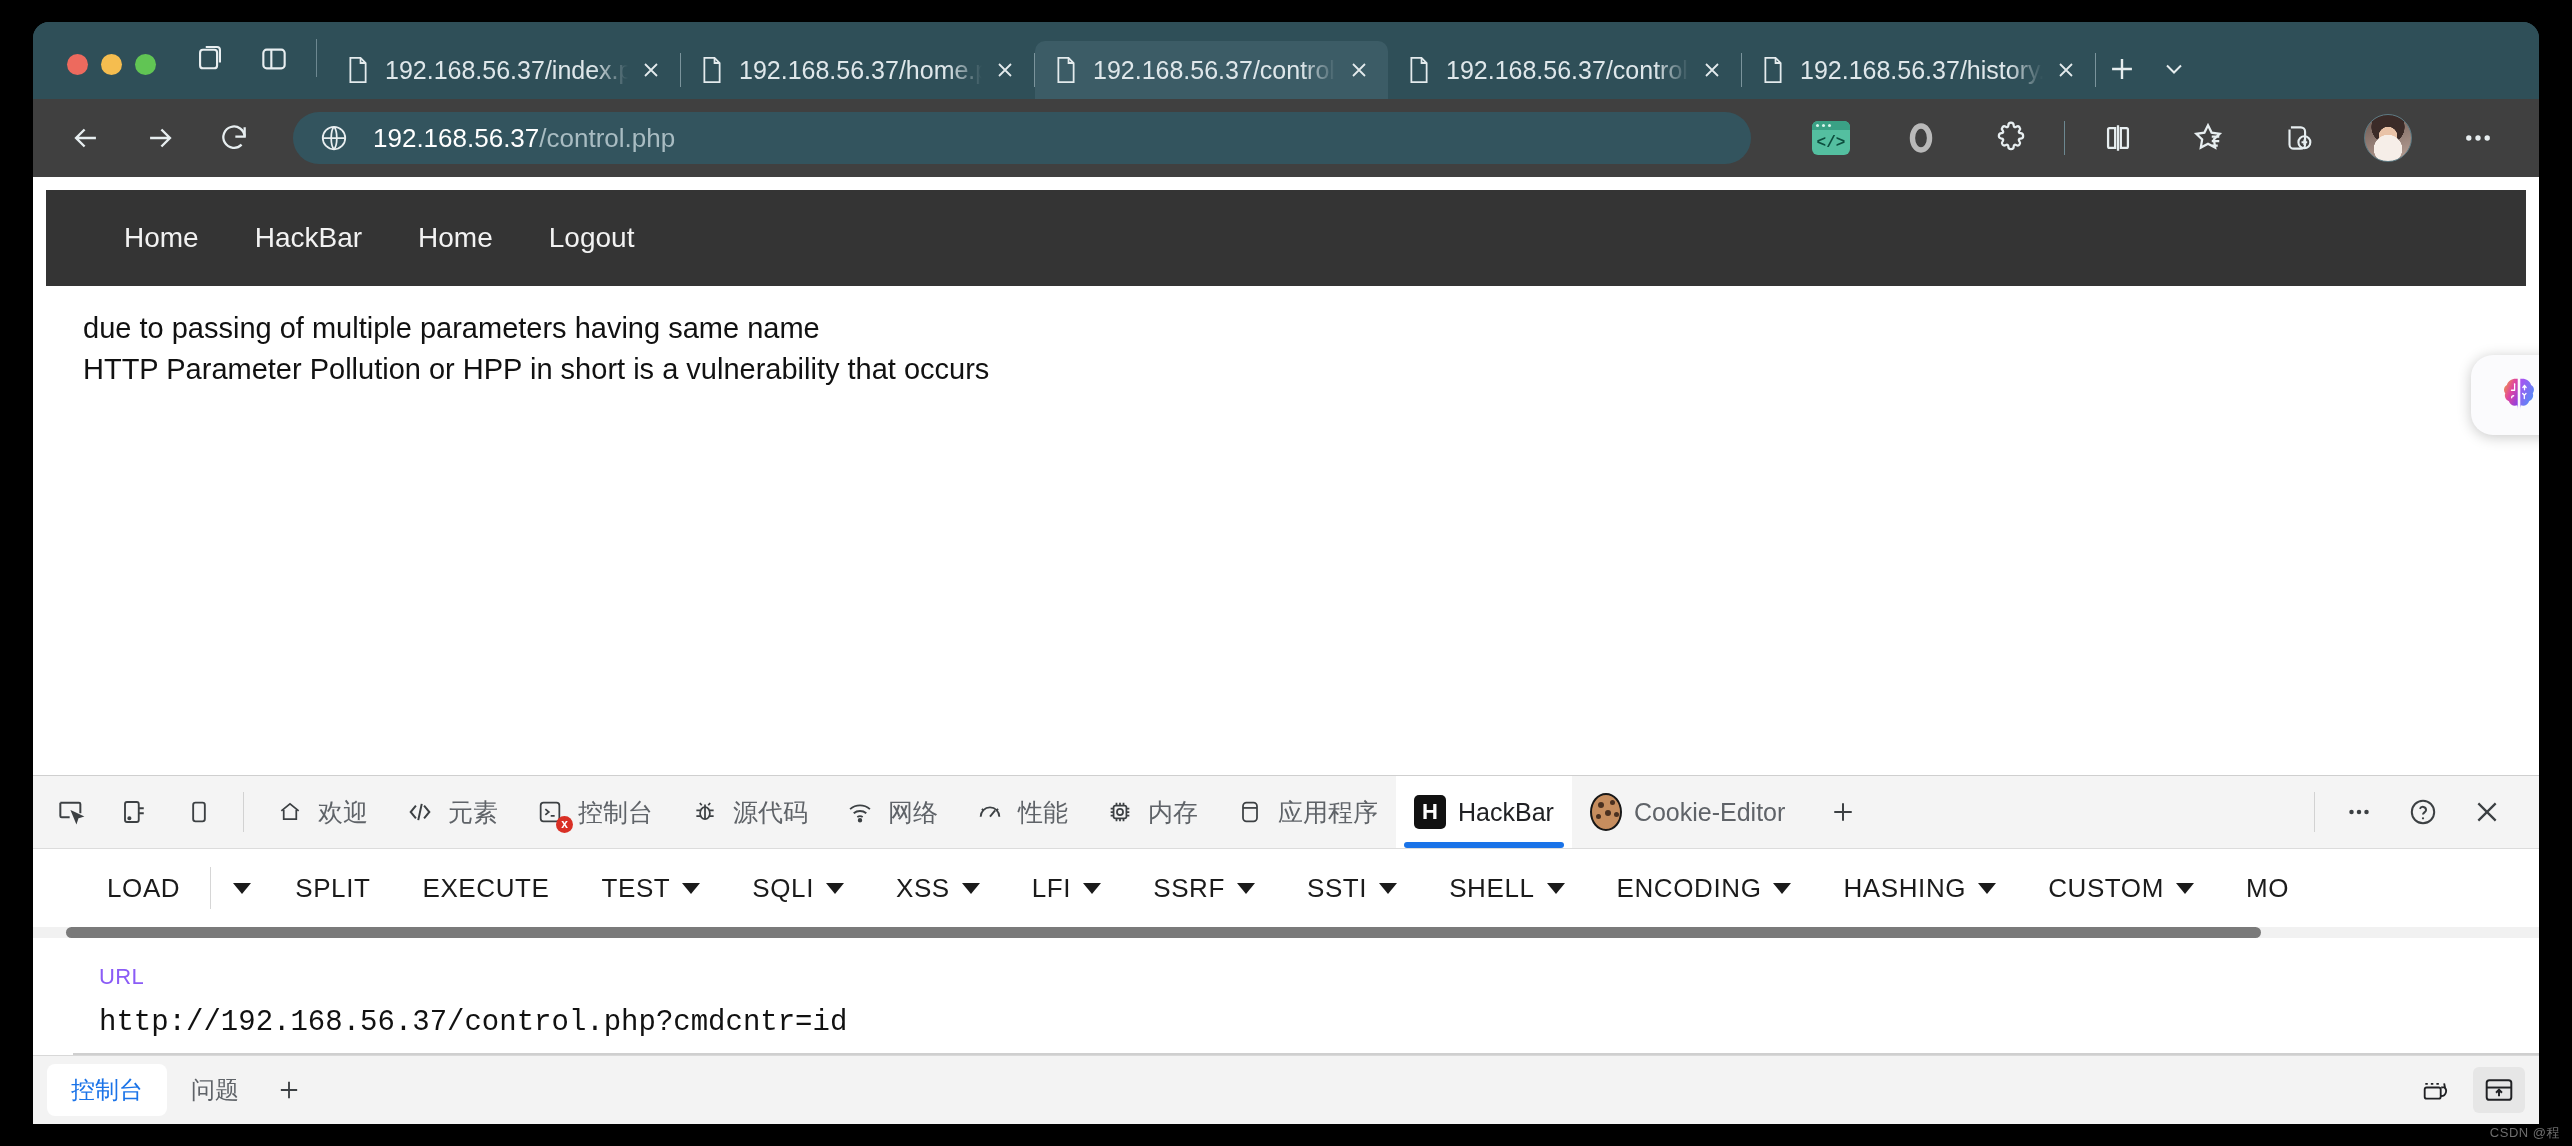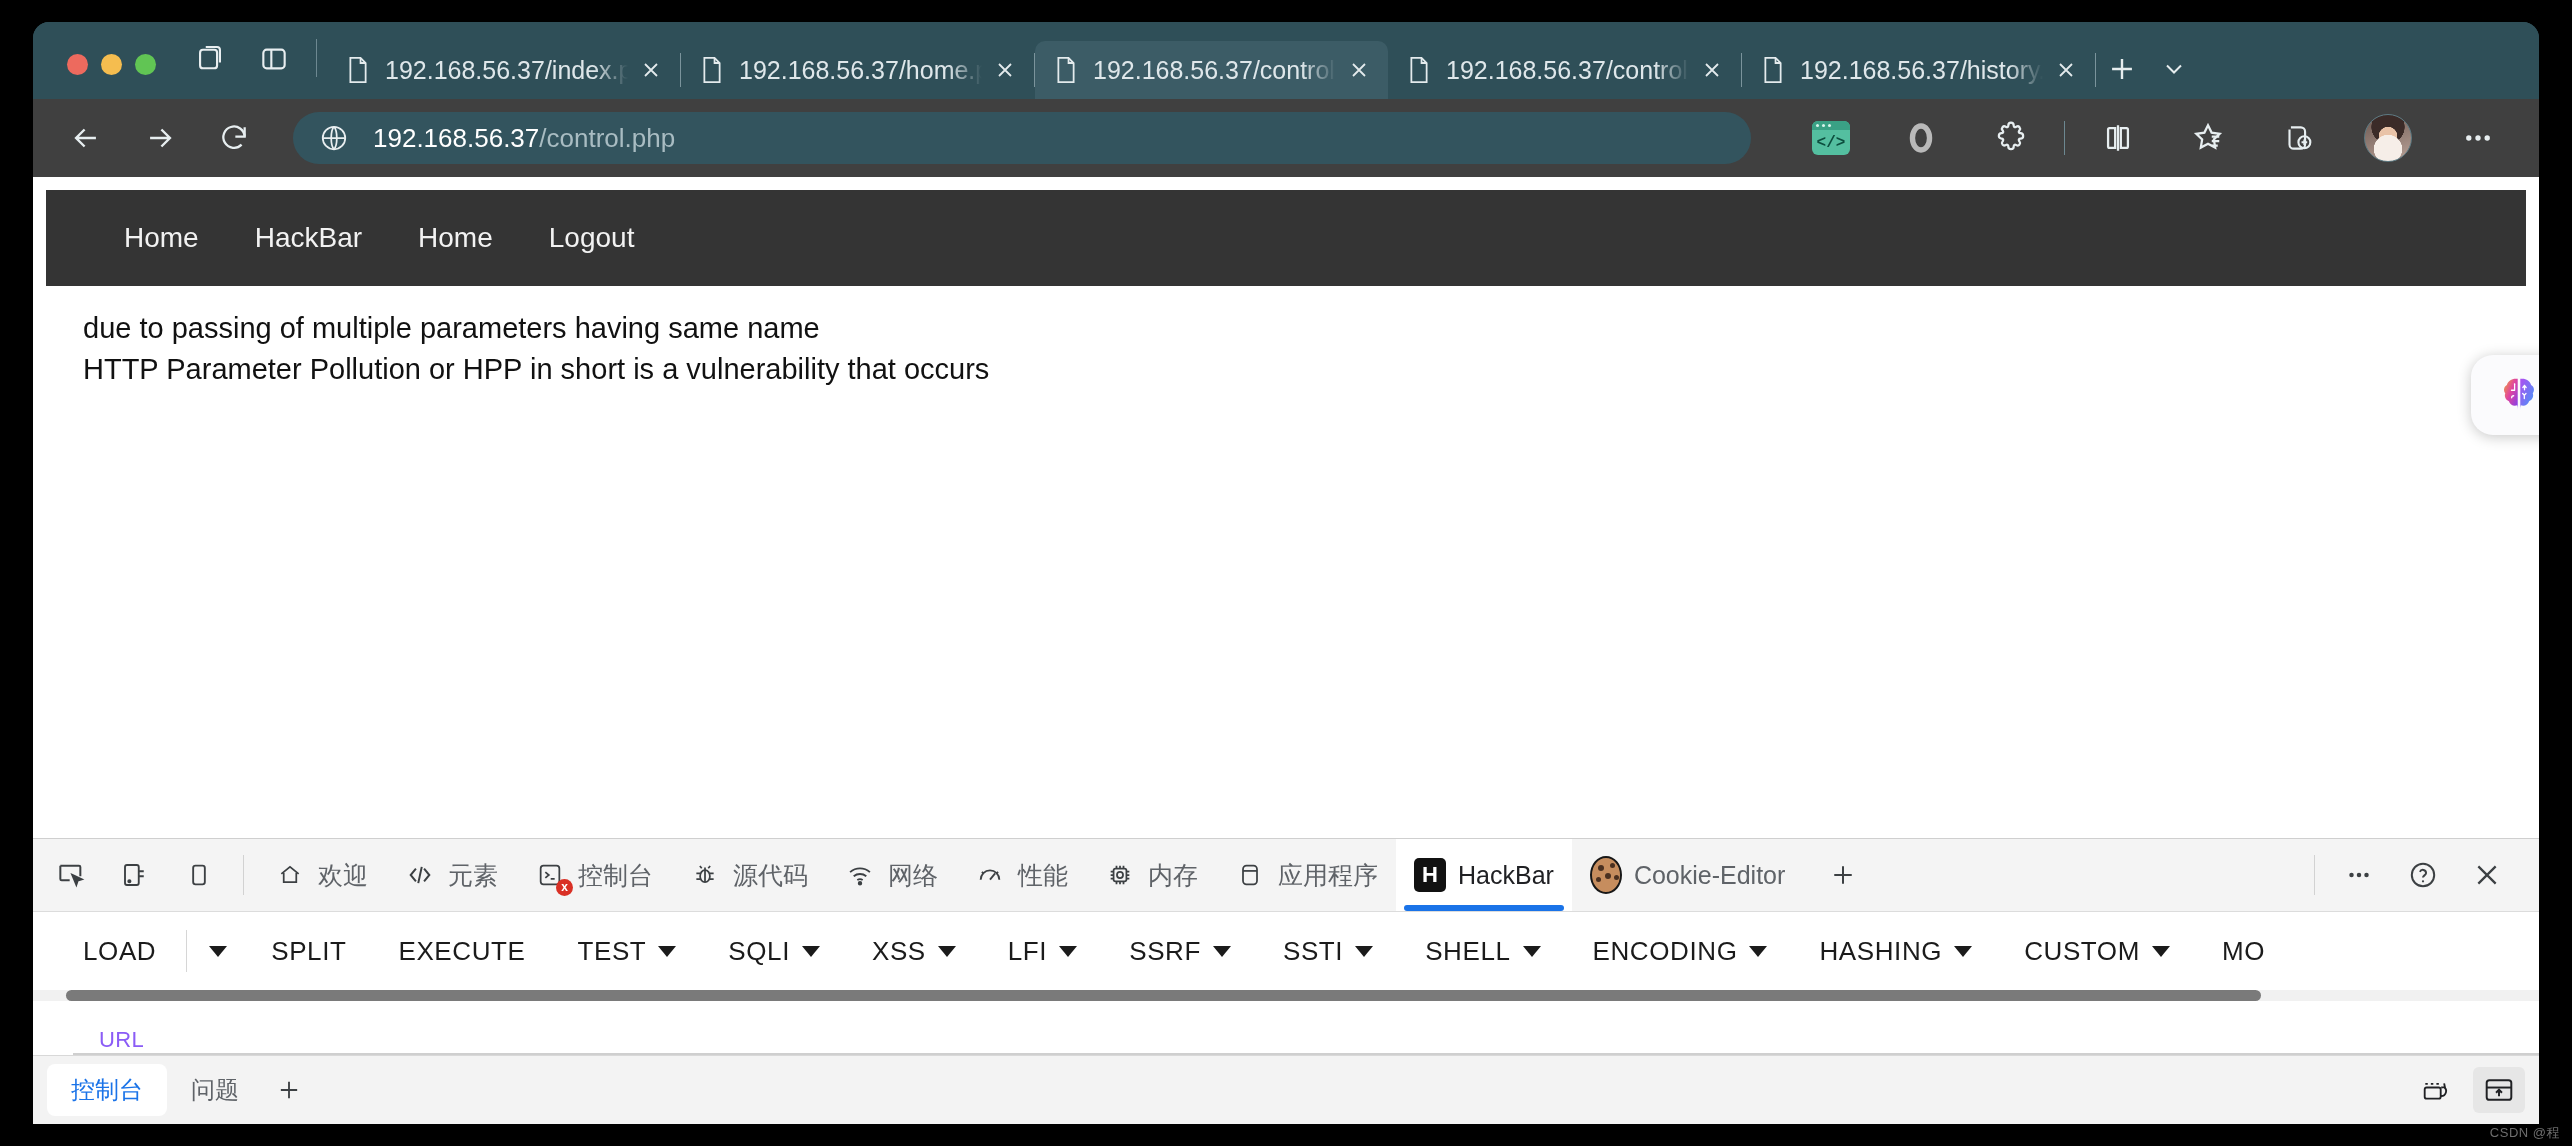--- a/index.html
+++ b/index.html
@@ -176,21 +176,21 @@
     position:relative;
   }
   .cookie-ico i{position:absolute;background:#4a3020;border-radius:50%;display:block;}
   .dt-plus{width:56px;height:56px;display:flex;align-items:center;justify-content:center;color:#3c4043;flex:0 0 auto;margin-left:12px;}
   .dt-right{margin-left:auto;display:flex;align-items:center;padding-right:14px;}
 
   
   .hb-panel{background:#fff;}
   .hb-toolbar{
     height:78px;display:flex;align-items:center;
-    padding-left:24px;overflow:hidden;position:relative;white-space:nowrap;
+    padding-left:48px;overflow:hidden;position:relative;white-space:nowrap;
   }
   .hb-btn{
     font-size:26px;color:#1b1b1b;letter-spacing:.6px;
     padding:0 26px;display:inline-flex;align-items:center;gap:12px;flex:0 0 auto;
     font-family:"Liberation Sans",sans-serif;
   }
   .hb-btn .caret{
     width:0;height:0;border-left:9px solid transparent;border-right:9px solid transparent;
     border-top:11px solid #1b1b1b;display:inline-block;
   }
@@ -679,20 +679,21 @@
           </span>
         <span class="hb-btn">MO</span>
       </div>
 
       <div class="hb-scroll">
         <div class="thumb"></div>
       </div>
 
       <div class="hb-url-wrap">
         <div class="hb-url-label">URL</div>
+        <div class="hb-url-value">http://192.168.56.37/control.php?cmdcntr=id</div>
         <div class="hb-url-underline"></div>
       </div>
     </div>
 
     <div class="drawer">
       <div class="dw-tab active">控制台</div>
       <div class="dw-tab">问题</div>
       <div class="dw-plus">
         <svg width="28" height="28" viewBox="0 0 24 24" stroke="currentColor" stroke-width="1.6">
             <path d="M12 5v14M5 12h14"></path>

